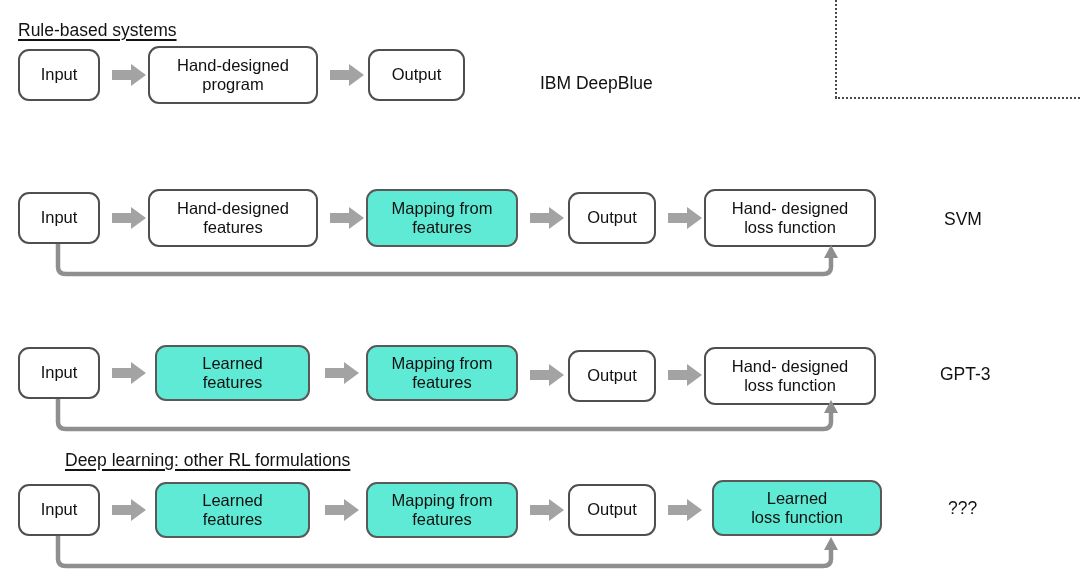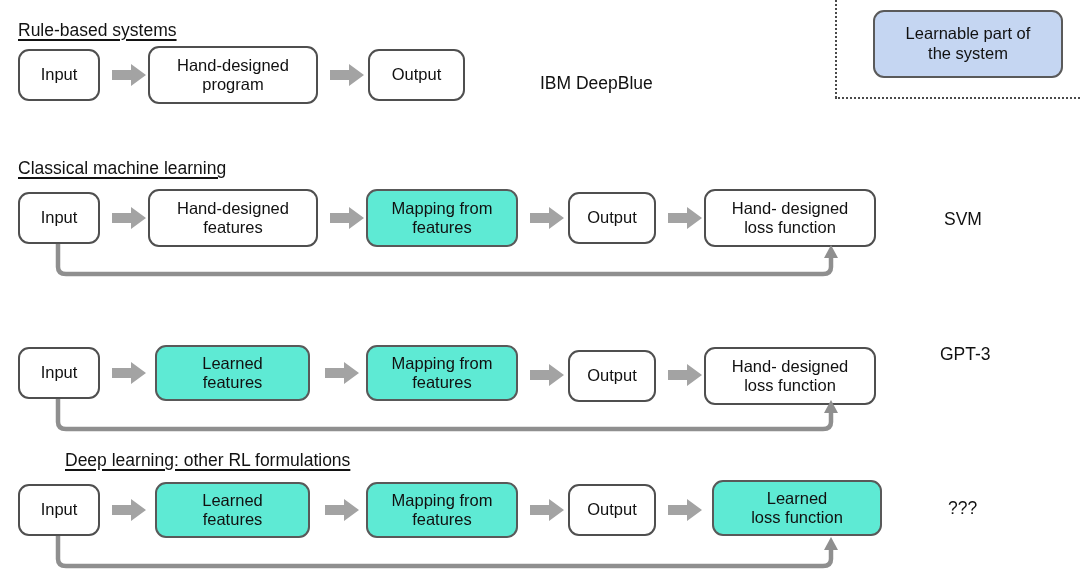--- a/index.html
+++ b/index.html
@@ -125,24 +125,21 @@
       <polygon points="0,7 19,7 19,1 34,12 19,23 19,17 0,17" fill="currentColor"></polygon>
     </svg>
   </div>
 
   <div class="node" style="left:368px; top:49px; width:97px; height:52px;">Output</div>
 
   <div class="example-label" style="left:540px; top:73px;">IBM DeepBlue</div>
 
   <div class="legend-rule-v" style="left:835px; top:0px; height:98px;"></div>
   <div class="legend-rule-h" style="left:835px; top:97px; width:245px;"></div>
-  <div class="legend-box" style="left:873px; top:10px; width:190px; height:68px;">Learnable part of
-the system</div>
-
-  <div class="section-title" style="left:18px; top:160px;">Classical machine learning</div>
+
 
   <div class="node" style="left:18px; top:192px; width:82px; height:52px;">Input</div>
 
   <div class="arrow" style="left:112px; top:206px;">
     <svg viewBox="0 0 34 24" preserveAspectRatio="none" aria-hidden="true">
       <polygon points="0,7 19,7 19,1 34,12 19,23 19,17 0,17" fill="currentColor"></polygon>
     </svg>
   </div>
 
   <div class="node" style="left:148px; top:189px; width:170px; height:58px;">Hand-designed
@@ -214,21 +211,21 @@
 
   <div class="arrow" style="left:668px; top:363px;">
     <svg viewBox="0 0 34 24" preserveAspectRatio="none" aria-hidden="true">
       <polygon points="0,7 19,7 19,1 34,12 19,23 19,17 0,17" fill="currentColor"></polygon>
     </svg>
   </div>
 
   <div class="node" style="left:704px; top:347px; width:172px; height:58px;">Hand- designed
 loss function</div>
 
-  <div class="example-label" style="left:940px; top:344px;">GPT-3</div>
+  <div class="example-label" style="left:940px; top:364px;">GPT-3</div>
 
   <div class="loop" style="left:48px; top:399px;">
     <svg width="800" height="42" viewBox="0 0 800 42" aria-hidden="true">
       <path d="M10,0 L10,23 Q10,30 18,30 L775,30 Q783,30 783,23 L783,12" fill="none" stroke="currentColor" stroke-width="4.5" stroke-linecap="butt"></path>
       <polygon points="783,1 776,14 790,14" fill="currentColor"></polygon>
     </svg>
   </div>
 
   <div class="section-title" style="left:18px; top:452px;margin-left:47px;">Deep learning: other RL formulations</div>
 

